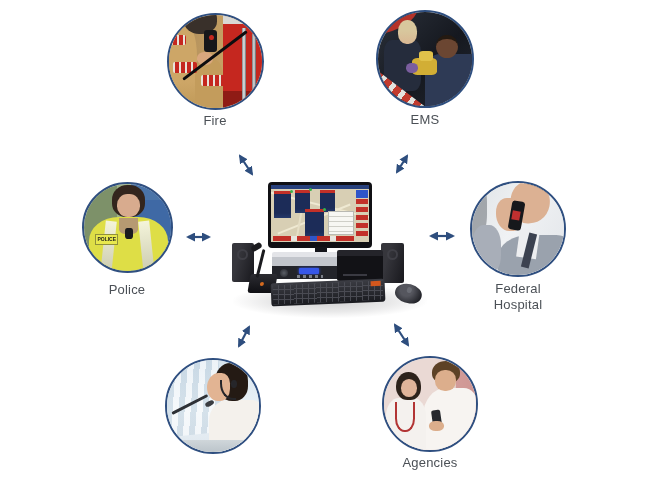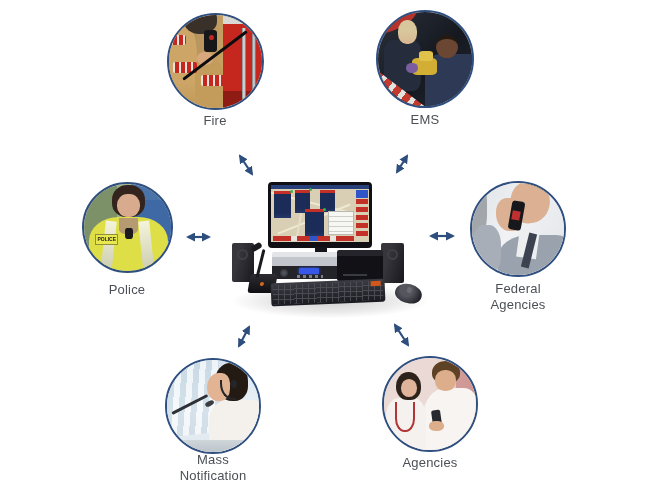--- a/index.html
+++ b/index.html
@@ -248,36 +248,34 @@
     <div class="afd-face"></div>
     <div class="afd-shoulder"></div>
     <div class="afd-shirt"></div>
     <div class="afd-tie"></div>
     <div class="afd-sleeve"></div>
     <div class="afd-hand"></div>
     <div class="afd-radio"></div>
     <div class="afd-radiored"></div>
   </div>
   <div class="node-label" id="l-federal">Federal
-Agencies</div>
+Hospital</div>
 
   <div class="circle" id="c-mass">
     <div class="am-bg"></div>
     <div class="am-blinds"></div>
     <div class="am-body"></div>
     <div class="am-hair"></div>
     <div class="am-face"></div>
     <div class="am-headset"></div>
     <div class="am-ear"></div>
     <div class="am-desk"></div>
     <div class="am-neck"></div>
     <div class="am-tip"></div>
   </div>
-  <div class="node-label" id="l-mass">Mass
-Notification</div>
 
   <div class="circle" id="c-hospital">
     <div class="ah-bg"></div>
     <div class="ah-redwall"></div>
     <div class="ah-mbody"></div>
     <div class="ah-mhair"></div>
     <div class="ah-mface"></div>
     <div class="ah-wbody"></div>
     <div class="ah-whair"></div>
     <div class="ah-wface"></div>

